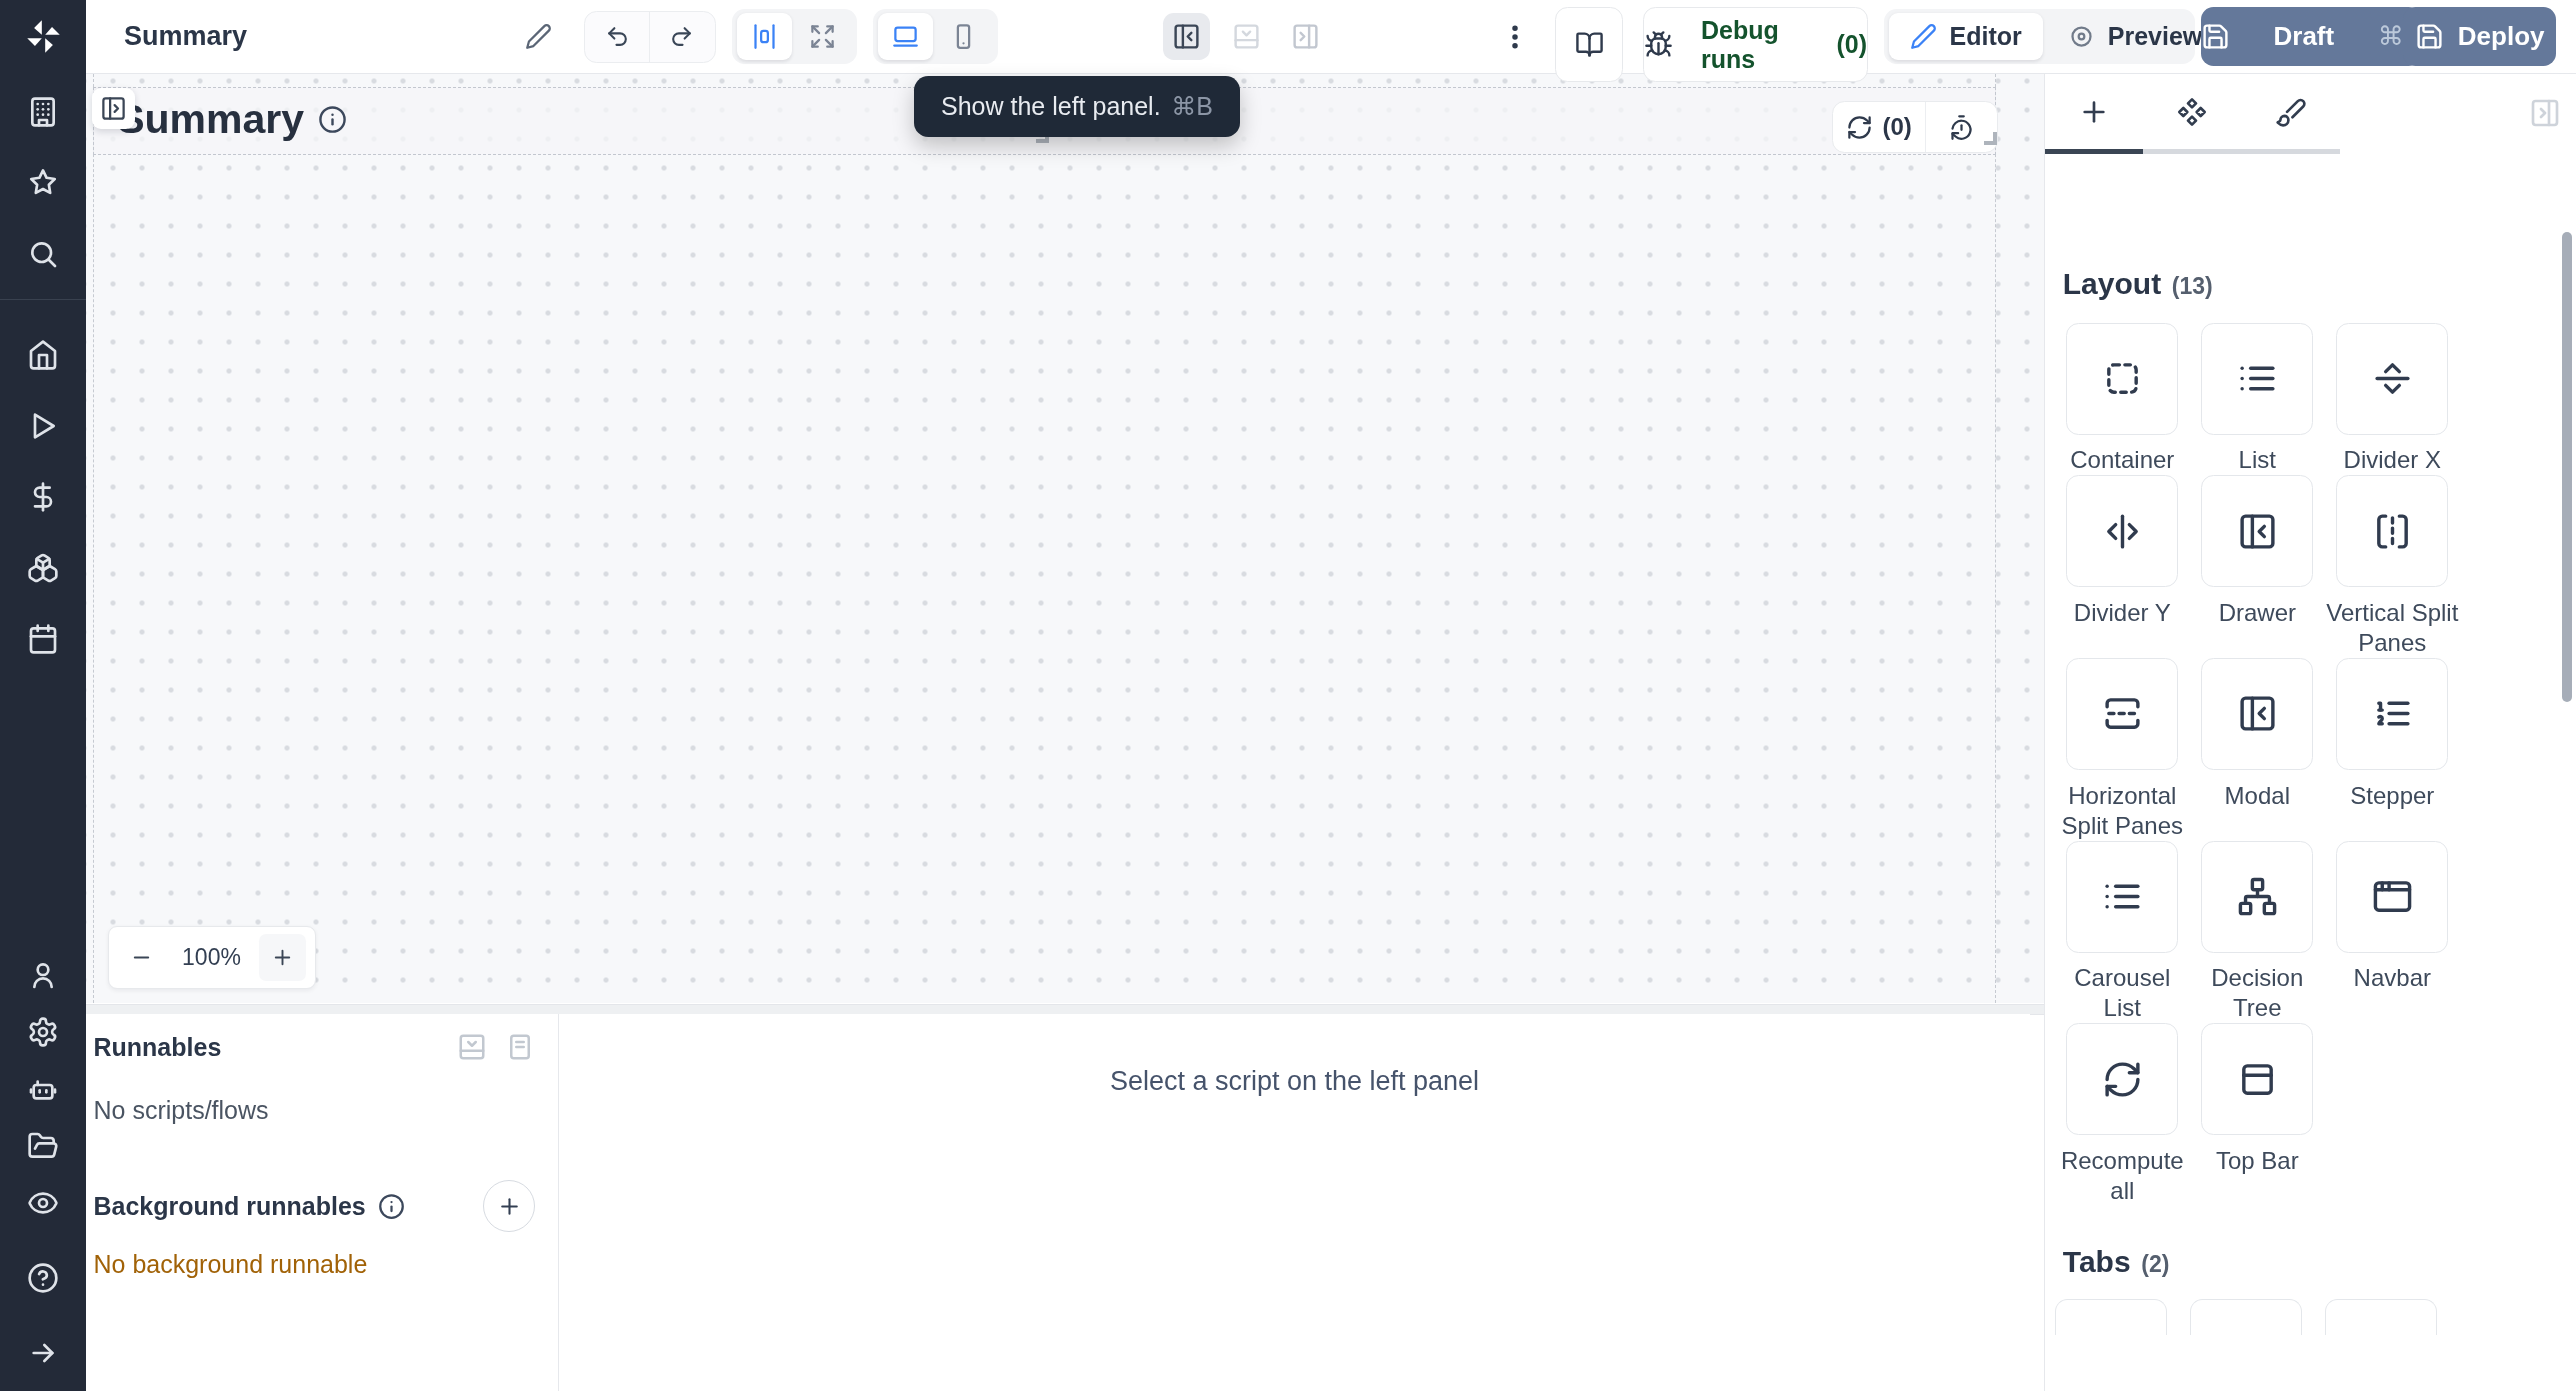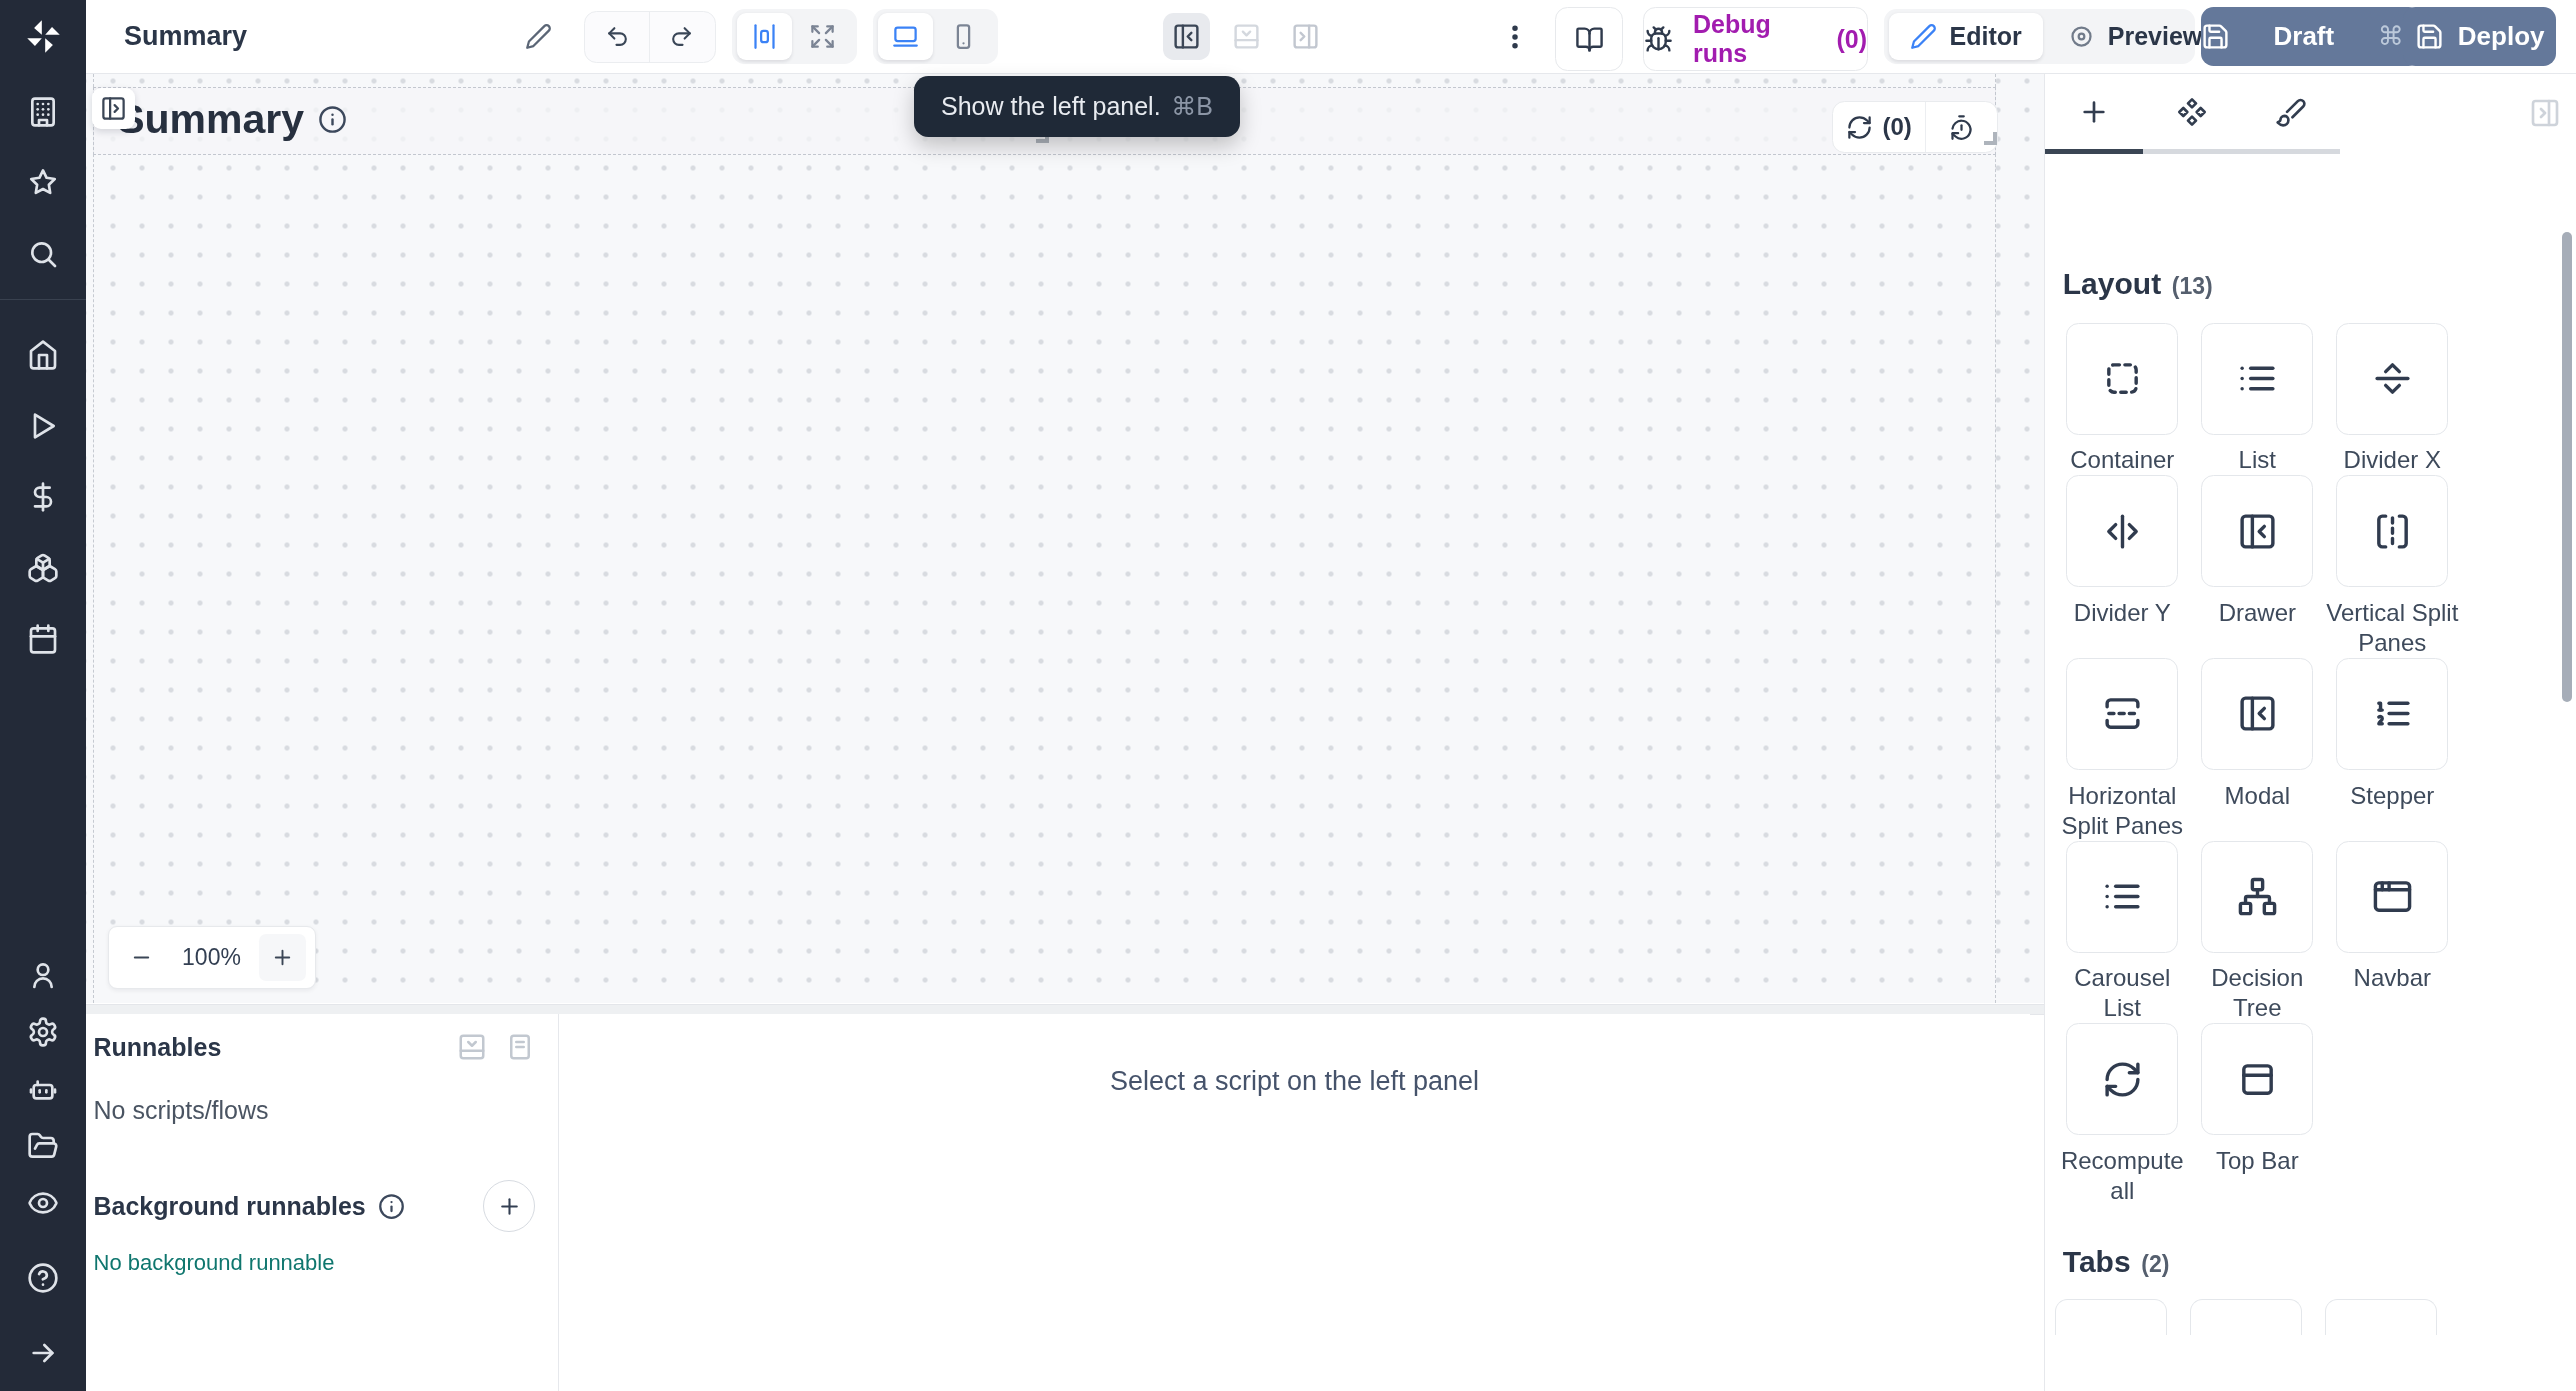--- a/index.html
+++ b/index.html
@@ -47,23 +47,23 @@
   .seg-icon .svgicon { width:27px; height:27px; }
   .tb-toggles { left:1077px; top:12.5px; display:flex; gap:12.5px; }
   .toggle { width:47px; height:47px; border-radius:10.7px; display:flex; align-items:center;
     justify-content:center; cursor:pointer; }
   .toggle .svgicon { width:29px; height:29px; }
   .toggle.active { background:#e8eaee; color:#3b4656; }
   .toggle.dim1 { color:#d4d8de; }
   .toggle.dim2 { color:#c2c7d0; }
   .tb-more { left:1410px; top:18px; width:38px; height:38px; color:#2f3a4c; }
   .tb-more .svgicon { width:30px; height:30px; }
-  .btn-outline { top:7.2px; height:64px; background:#fff; border:1.8px solid #e7e9ec; border-radius:12.5px;
-    display:flex; align-items:center; justify-content:center; gap:20px; cursor:pointer;
-    font-size:25px; font-weight:600; color:#a21caf; }
+  .btn-outline { top:7.2px; height:75px; background:#fff; border:1.8px solid #e7e9ec; border-radius:12.5px;
+    display:flex; align-items:center; justify-content:center; gap:28px; cursor:pointer;
+    font-size:25px; font-weight:600; color:#14532d; }
   .btn-outline .svgicon { width:29px; height:29px; color:#2f3a4c; }
   .tb-book { left:1469px; width:68px; }
   .tb-debug { left:1557px; width:225px; }
   .tb-seg { left:1798px; width:311px; }
   .seg-ep-pill { padding:0 21.5px; gap:12.5px; font-size:25px; font-weight:600; color:#2b3648;
     display:flex; align-items:center; }
   .seg-ep-pill .svgicon { width:27px; height:27px; }
   .btn-solid { top:7.2px; height:59px; border-radius:12.5px; background:#64789a; color:#fff;
     display:flex; align-items:center; justify-content:center; gap:14.3px; cursor:pointer;
     font-size:26px; font-weight:700; }
@@ -123,21 +123,21 @@
   .run-title { font-size:25px; font-weight:700; color:#2b3648; }
   .run-tools { margin-left:auto; display:flex; gap:18px; color:#c2c8d0; }
   .run-tools .svgicon { width:30px; height:30px; cursor:pointer; }
   .run-empty { margin-top:34px; font-size:25px; color:#4a5462; }
   .bg-header { margin-top:55px; display:flex; align-items:center; gap:12.5px; }
   .bg-title { font-size:25px; font-weight:700; color:#2b3648; }
   .bg-header .info { width:27px; height:27px; color:#3c485c; }
   .bg-plus { margin-left:auto; width:52px; height:52px; border:1.8px solid #d7dbe1; border-radius:50%;
     display:flex; align-items:center; justify-content:center; color:#333f52; cursor:pointer; }
   .bg-plus .svgicon { width:25px; height:25px; }
-  .bg-empty { margin-top:18px; font-size:22px; color:#0f766e; }
+  .bg-empty { margin-top:18px; font-size:25px; color:#a16207; }
   .script-zone { flex:1; display:flex; justify-content:center; padding-top:52px;
     font-size:27px; color:#46536b; }
 
   
   .right-panel { position:absolute; left:2044px; top:74px; width:532px; height:1318px;
     background:#fff; border-left:1.8px solid #e6e8ec; }
   .rp-tabs { position:absolute; left:0; top:0; width:532px; height:81px; }
   .rp-tab { position:absolute; top:0; width:98px; height:75px; display:flex; align-items:center;
     justify-content:center; color:#323d4f; cursor:pointer; }
   .rp-tab .svgicon { width:32px; height:32px; }

